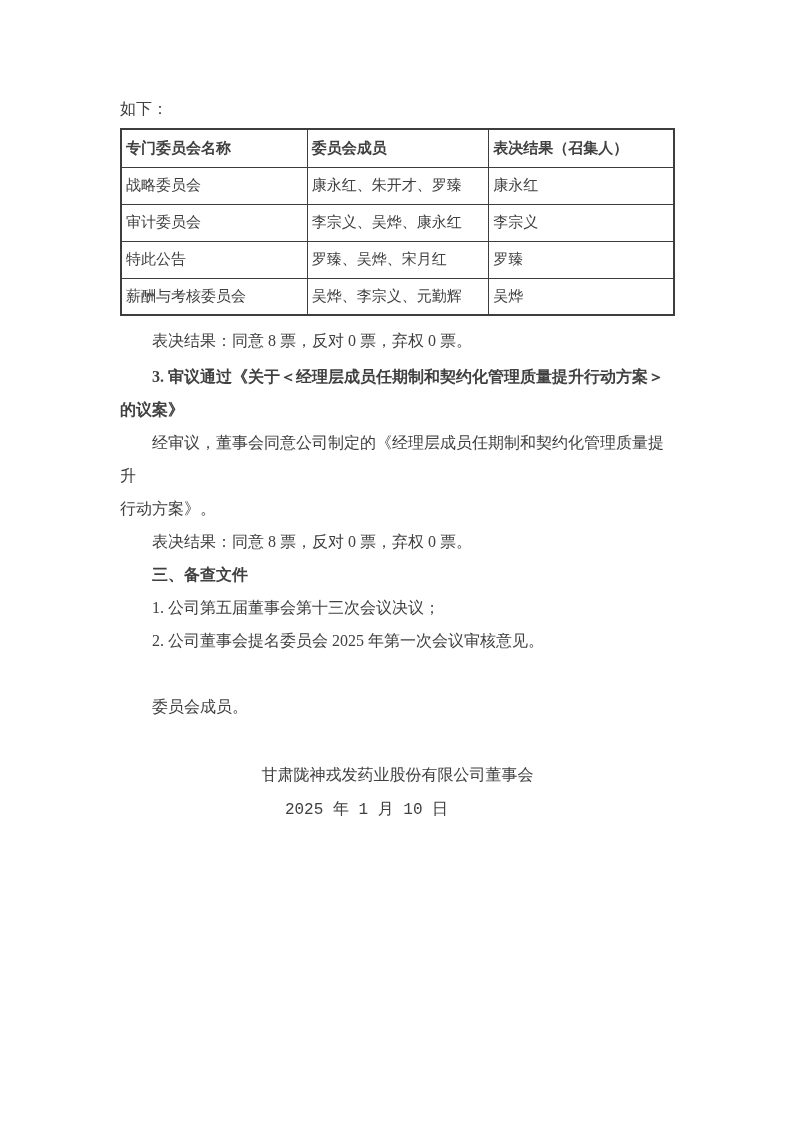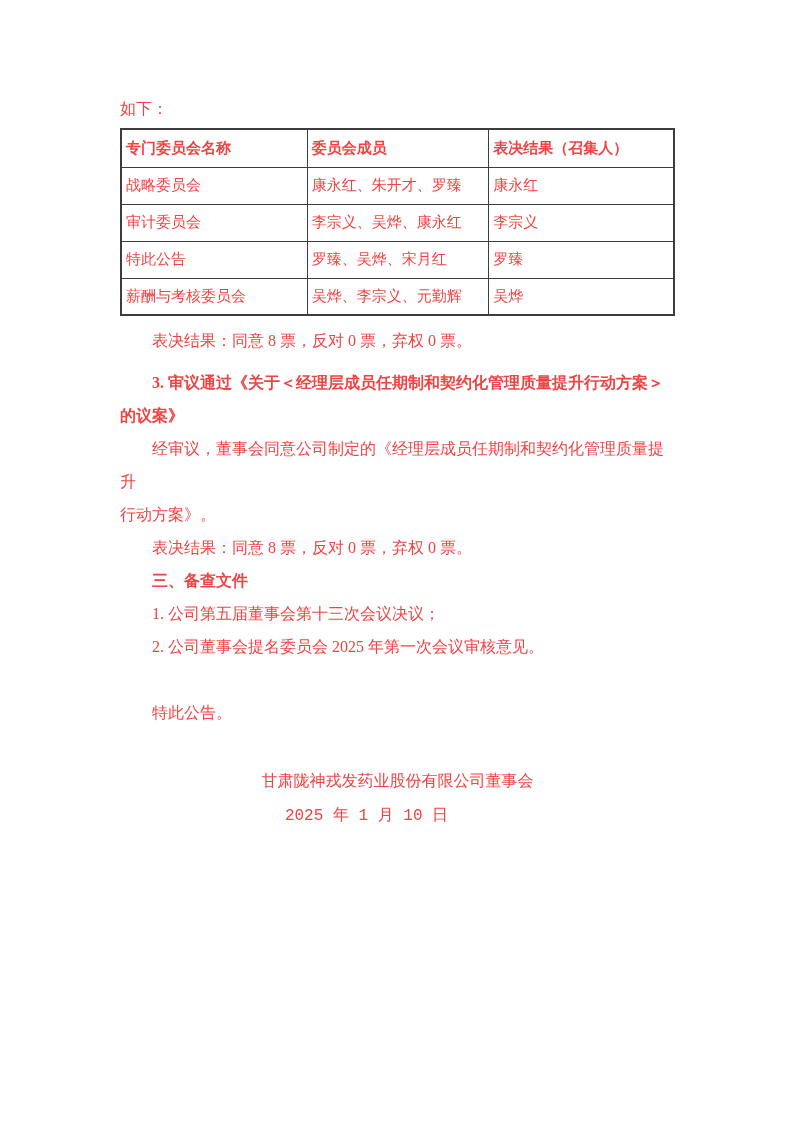--- a/index.html
+++ b/index.html
@@ -8,21 +8,21 @@
     padding: 0;
     background: #ffffff;
   }
   .page {
     position: relative;
     width: 794px;
     height: 1122px;
     margin: 0 auto;
     background: #ffffff;
     font-family: "Liberation Serif", "DejaVu Serif", serif;
-    color: #ef4444;
+    color: #404040;
     overflow: hidden;
   }
   .content {
     padding: 92px 119px 0 120px; 
   }
   .line {
     margin: 0;
     font-size: 16px;
     line-height: 33px;
     text-align: left;
@@ -49,21 +49,21 @@
   table.committees th {
     font-weight: bold;
     height: 38px;
   }
   table.committees td {
     font-weight: normal;
     height: 37px;
   }
 
   .vote-line { margin-top: 8px; }
-  .heading-first { margin-top: 9px; }
+  .heading-first { margin-top: 3px; }
   .closing { margin-top: 33px; }
 
   .signature-block {
     margin-top: 37px;
     text-align: center;
     font-family: Liberation Mono, monospace;
   }
   .signature-company {
     margin: 0;
     font-size: 16px;
@@ -129,21 +129,21 @@
     <p class="line indent">经审议，董事会同意公司制定的《经理层成员任期制和契约化管理质量提升</p>
     <p class="line">行动方案》。</p>
 
     <p class="line indent">表决结果：同意 8 票，反对 0 票，弃权 0 票。</p>
 
     <p class="line indent bold">三、备查文件</p>
 
     <p class="line indent">1. 公司第五届董事会第十三次会议决议；</p>
     <p class="line indent">2. 公司董事会提名委员会 2025 年第一次会议审核意见。</p>
 
-    <p class="line indent closing">特此公告。</p>
+    <p class="line indent closing">委员会成员。</p>
 
     <div class="signature-block">
       <p class="signature-company">甘肃陇神戎发药业股份有限公司董事会</p>
       <p class="signature-date">2025 年 1 月 10 日</p>
     </div>
 
   </div>
 </div>
 
 </body></html>

